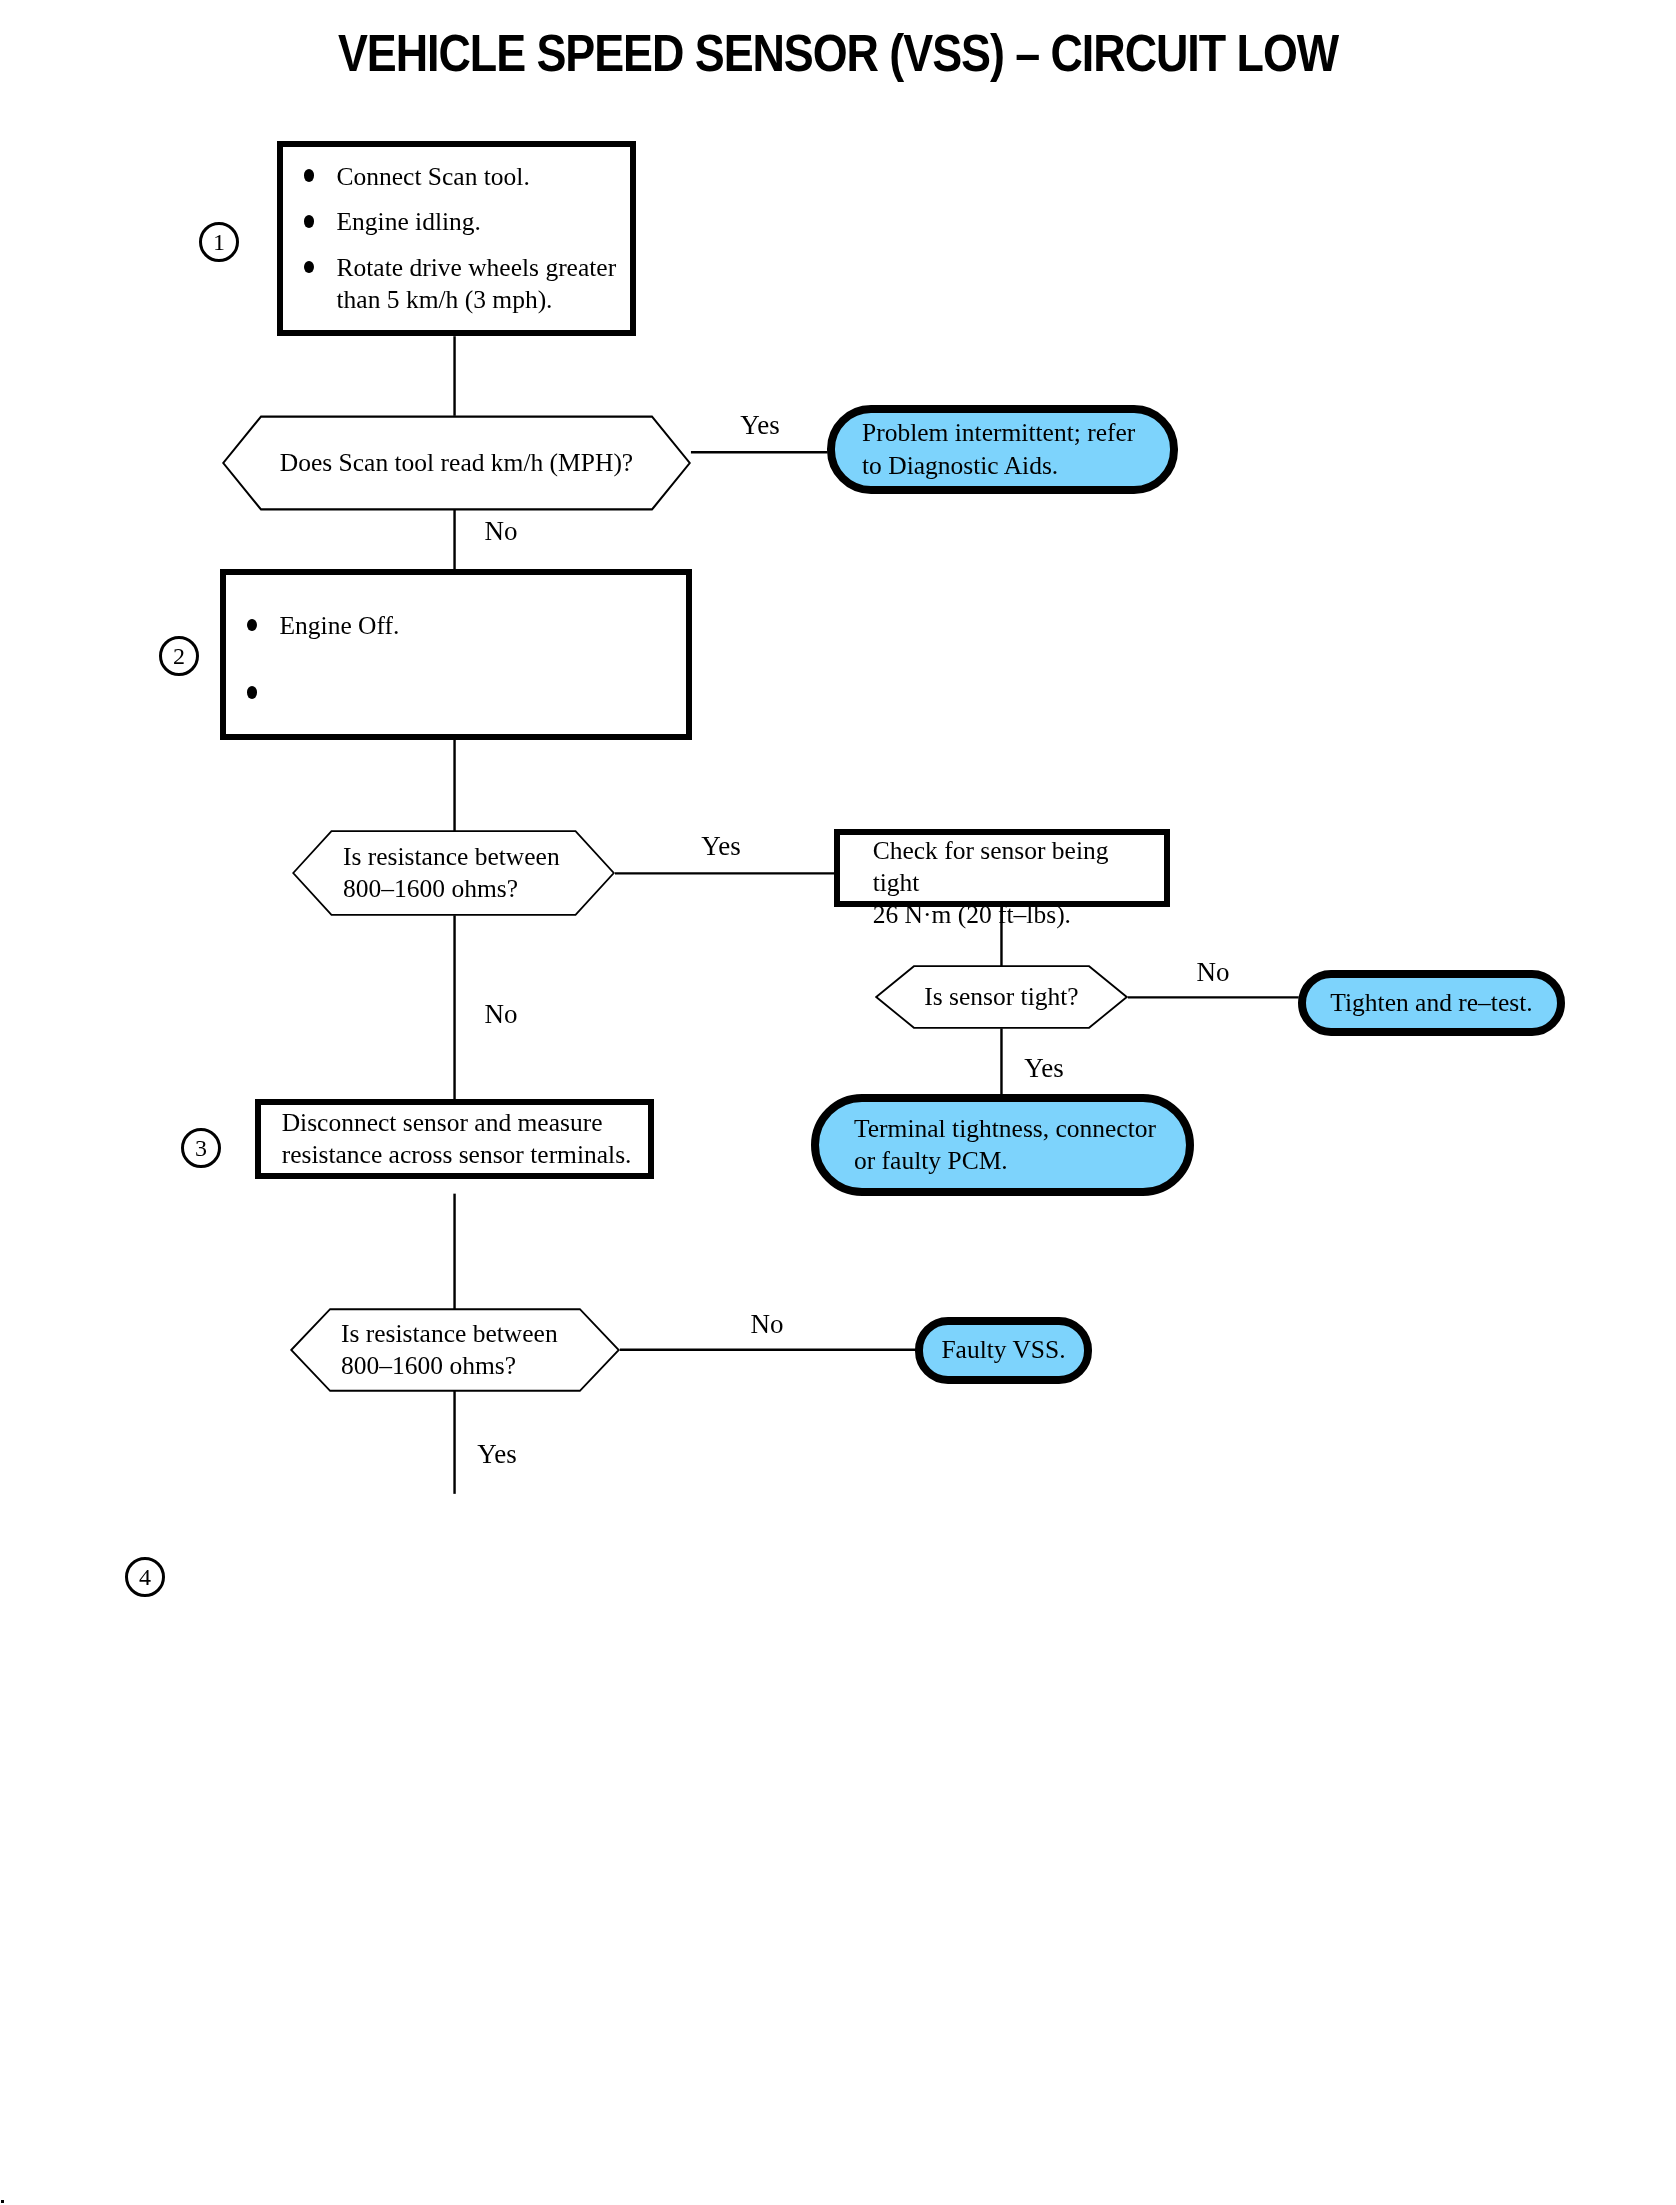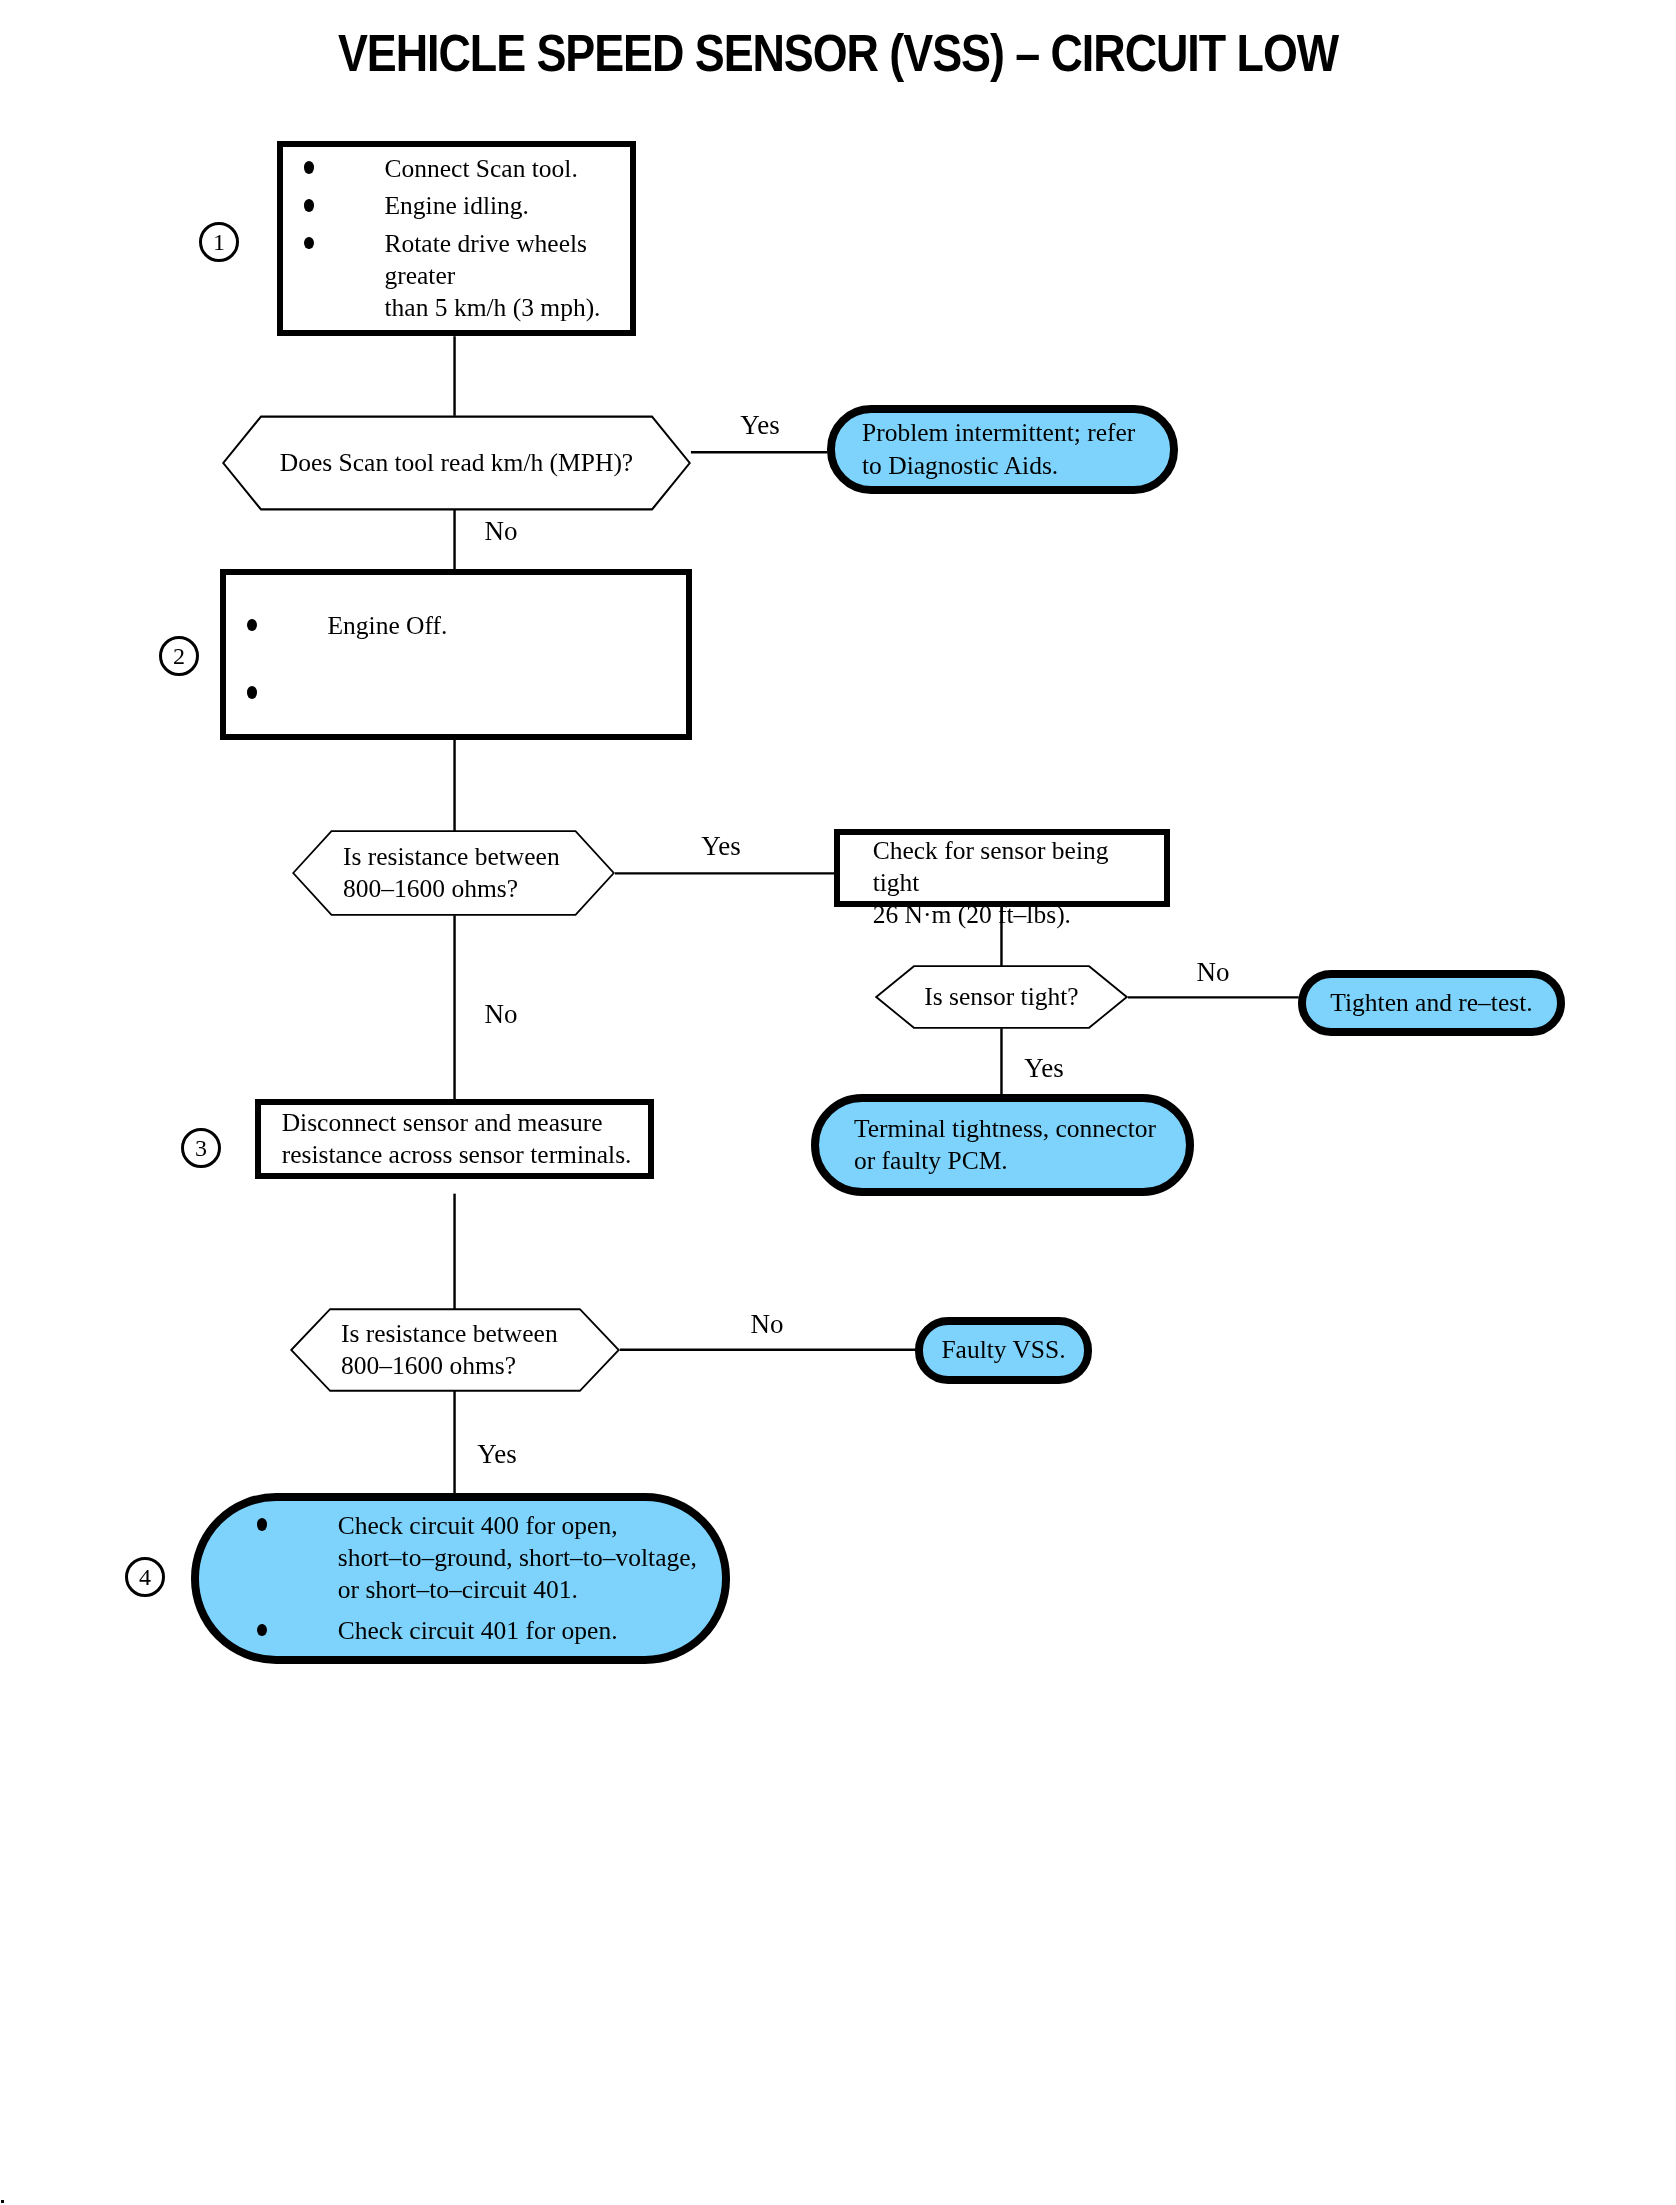--- a/index.html
+++ b/index.html
@@ -17,21 +17,21 @@
   .hex svg{position:absolute;left:0;top:0;width:100%;height:100%;}
   .hex-label{position:absolute;left:0;top:0;width:100%;height:100%;display:flex;
         align-items:center;justify-content:center;font-size:25.5px;line-height:1.26;
         white-space:pre-line;box-sizing:border-box;}
   .hex-label.left{justify-content:flex-start;padding-left:51px;}
   .nodetext{font-size:25.5px;line-height:1.26;white-space:pre-line;}
   .pad34{padding-left:20.7px;padding-right:6px;}
   .pad44{padding-left:27px;padding-right:6px;}
   .pad58{padding-left:35px;padding-right:6px;}
   .center{text-align:center;}
-  .row{display:flex;align-items:flex-start;padding-left:20.7px;padding-right:8.5px;gap:48px;}
+  .row{display:flex;align-items:flex-start;padding-left:20.7px;padding-right:8.5px;}
   .stad-row{padding-left:58px;}
   .dot{width:10.3px;height:12.8px;border-radius:50%;background:#000;flex:none;margin-top:8.5px;}
   .txt{font-size:25.5px;line-height:1.26;white-space:pre-line;margin-left:22.5px;}
   .step-circle{position:absolute;width:40px;height:40px;box-sizing:border-box;
         border:3.6px solid #000;border-radius:50%;display:flex;align-items:center;
         justify-content:center;font-size:24px;background:#fff;}
   .edge-label{position:absolute;font-size:27px;transform:translate(-50%,-50%);white-space:nowrap;}
   .artifact{position:absolute;left:0.6px;top:2200px;width:3px;height:3px;background:#000;}
 </style>
 </head>
@@ -154,29 +154,17 @@
     <div class="hex-label left">Is resistance between
 800–1600 ohms?</div>
   </div>
   <div class="edge-label" style="left:767px;top:1324px;">No</div>
 
   <div class="stadium" style="left:915px;top:1317px;width:177px;height:67px;border-radius:33px;">
     <div class="nodetext center">Faulty VSS.</div>
   </div>
   <div class="edge-label" style="left:497px;top:1454px;">Yes</div>
 
-  <div class="stadium" style="left:191px;top:1493px;width:539px;height:171px;border-radius:85px;">
-    <div class="row stad-row">
-      <span class="dot"></span>
-      <span class="txt">Check circuit 400 for open,
-short–to–ground, short–to–voltage,
-or short–to–circuit 401.</span>
-    </div>
-    <div class="row stad-row">
-      <span class="dot"></span>
-      <span class="txt">Check circuit 401 for open.</span>
-    </div>
-  </div>
 
   <div class="artifact"></div>
 
 </div>
 
 
 </body></html>

